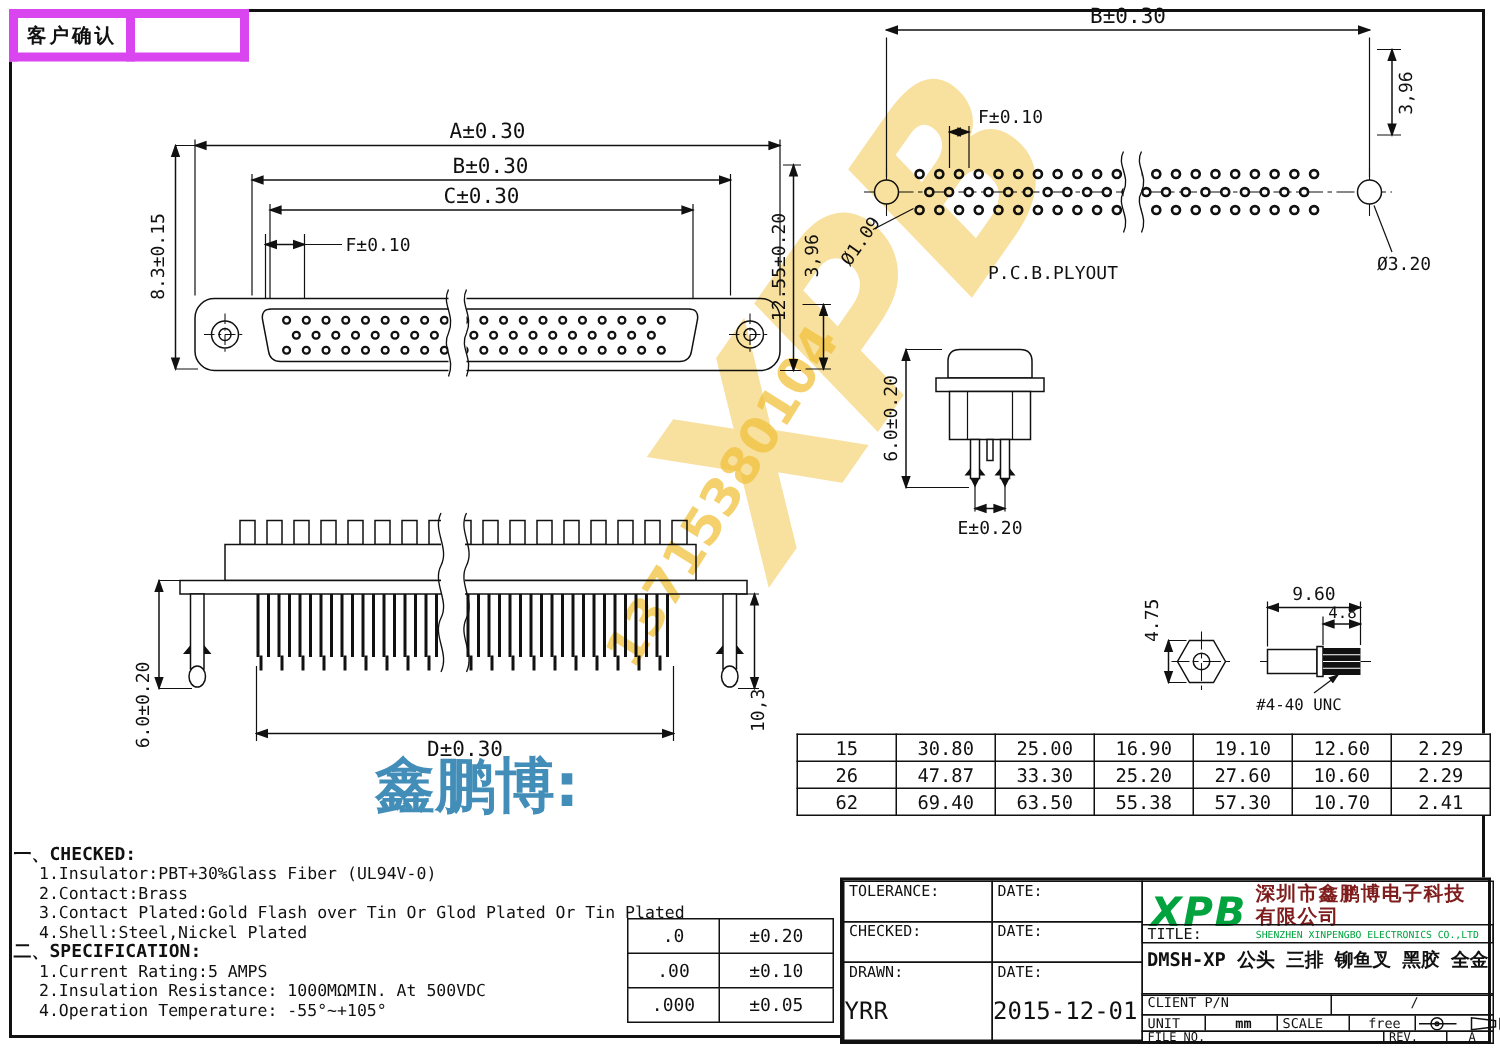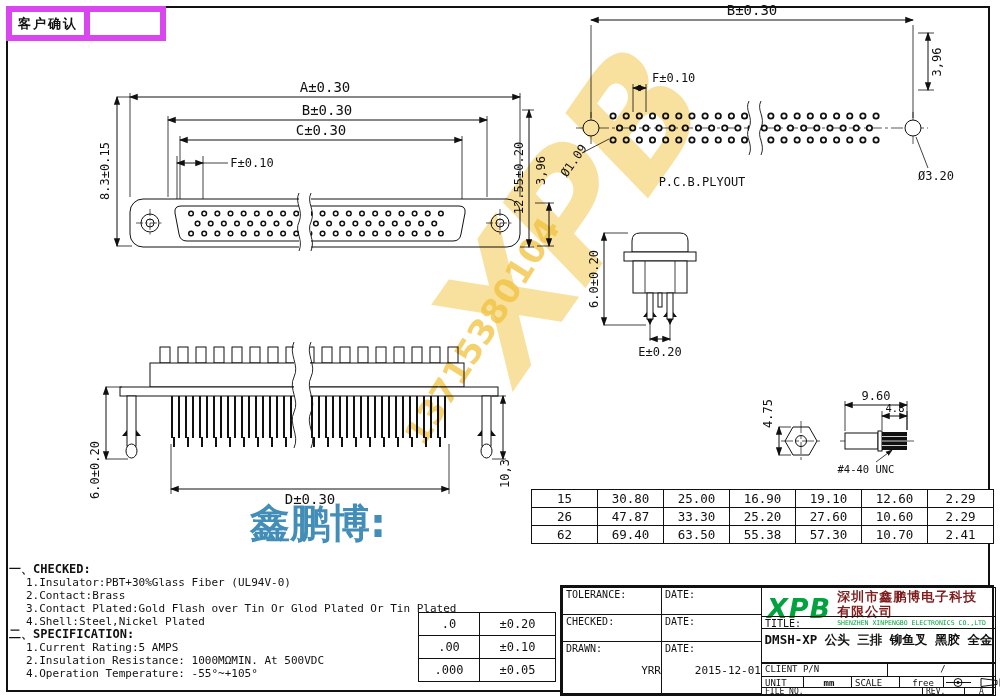--- a/index.html
+++ b/index.html
@@ -37,21 +37,21 @@
   table.tol{position:absolute;left:418px;top:612px;width:138px;border-collapse:collapse;z-index:4;background:#fff}
   table.tol th{border:1.5px solid #111;height:19px;font-size:11.5px;font-weight:400;letter-spacing:1px}
   table.tol td{border:1.5px solid #111;height:20px;font-size:12px;text-align:center}
   table.tol td.dg{width:58px}
 
   
   .tb{position:absolute;left:560px;top:585px;width:434px;height:111px;border:2px solid #111;
       box-sizing:border-box;z-index:4;background:#fff}
   .tb .cell{position:absolute;border:1px solid #111;box-sizing:border-box}
   .tb .lbl{position:absolute;top:1px;left:3px;font-size:10px}
-  .tb .val{position:absolute;left:0;right:0;text-align:right;font-size:11px}
+  .tb .val{position:absolute;left:0;right:0;text-align:left;font-size:16px}
   .tb .sm{font-size:9px;line-height:13px;padding-left:3px;display:block;overflow:hidden;white-space:nowrap}
   .xpb-logo{font-family:"DejaVu Sans","Liberation Sans",sans-serif;font-style:italic;font-weight:800;
             font-size:27px;color:#00a33e;letter-spacing:1px;line-height:1}
   .company{display:flex;flex-direction:column;justify-content:center}
   .company .cn{font-size:13px;font-weight:700;color:#7f1d1d;line-height:15px;letter-spacing:1px}
   .company .en{font-size:6.5px;color:#00a33e;line-height:8px}
   .title-val{position:absolute;left:0;right:0;top:15px;text-align:center;font-size:12.5px;font-weight:600}
 
   
   .watermark{position:absolute;left:0;top:0;width:1000px;height:700px;pointer-events:none;z-index:30;mix-blend-mode:multiply}

